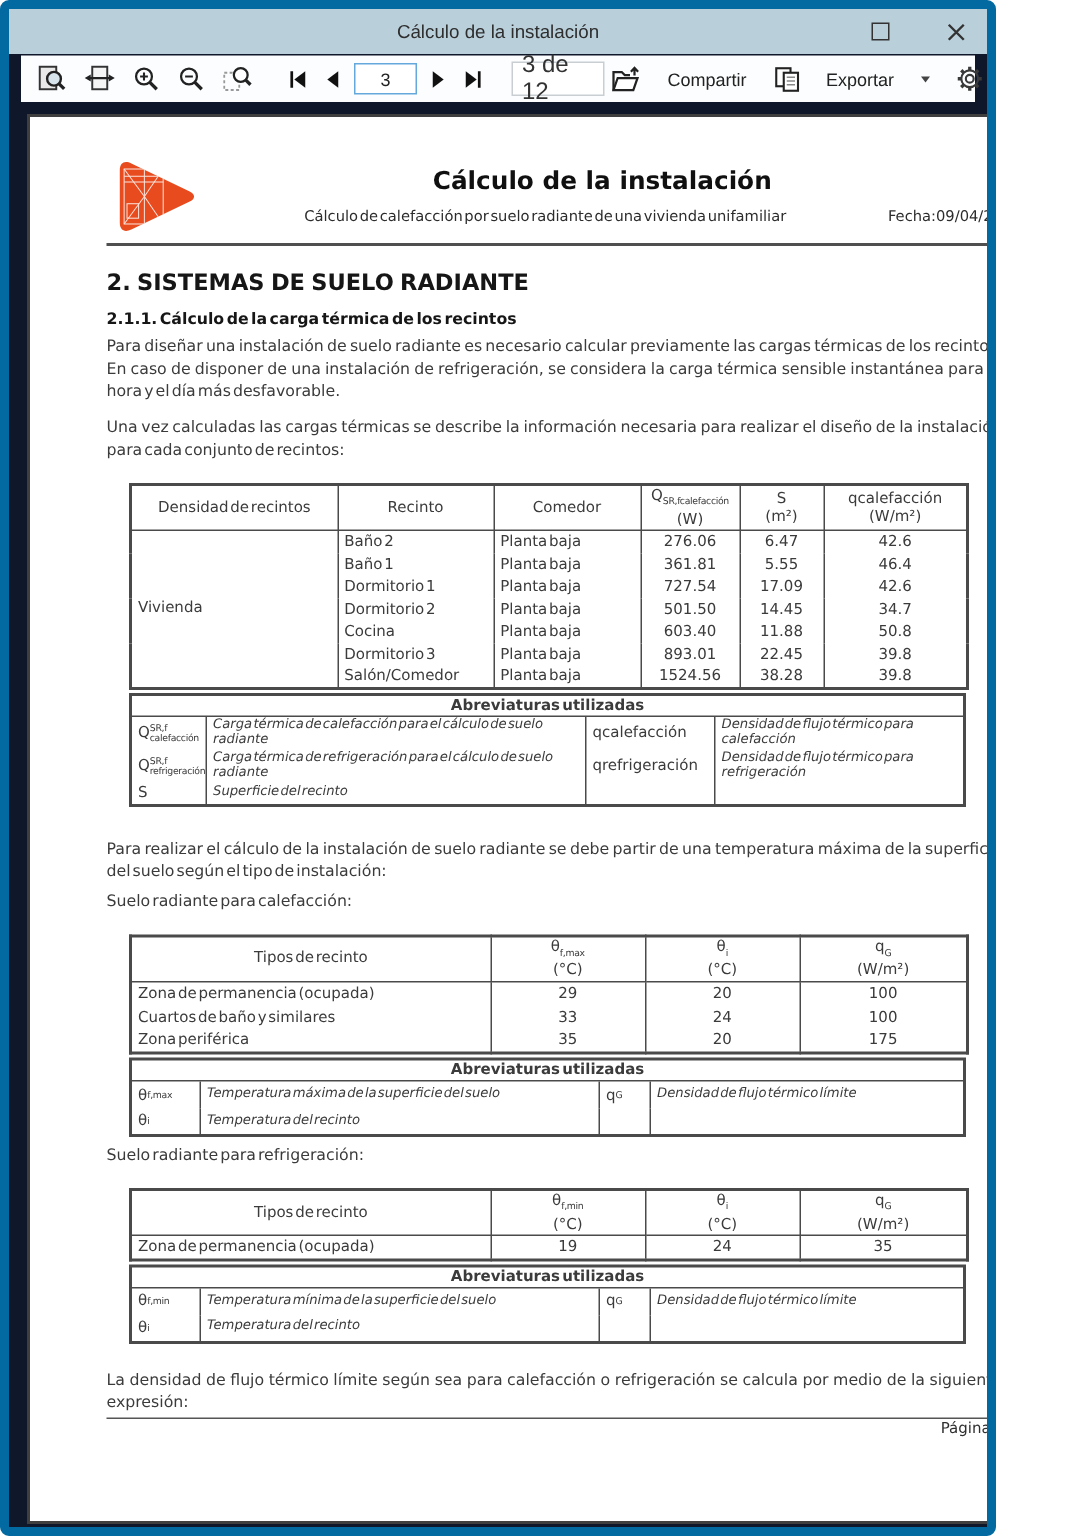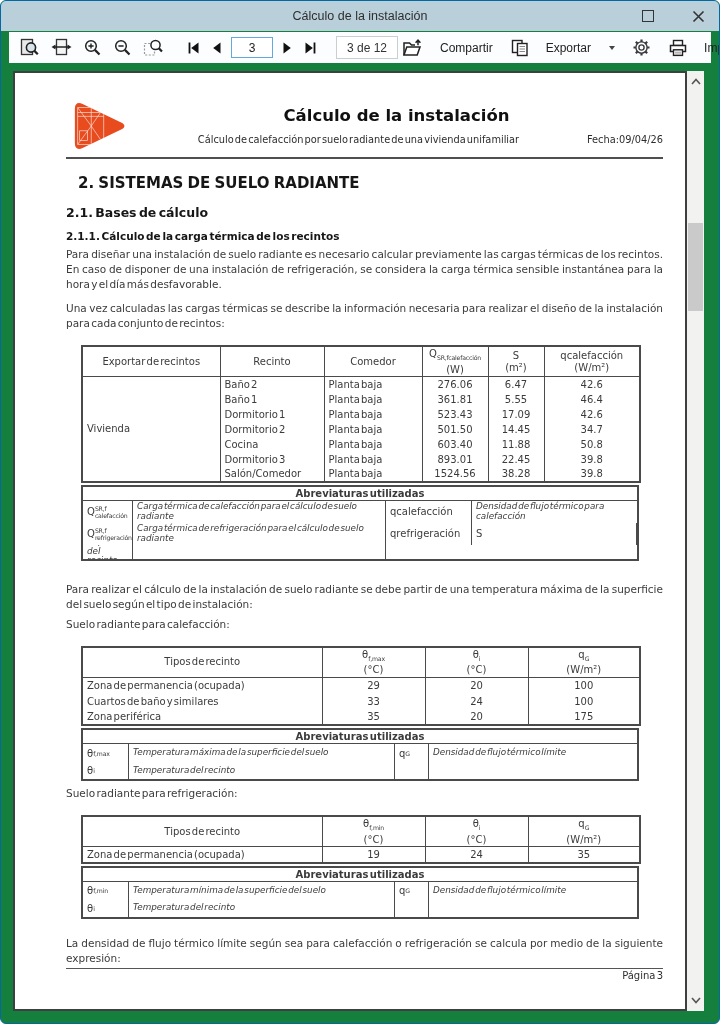--- a/index.html
+++ b/index.html
@@ -1,54 +1,54 @@
 <!DOCTYPE html>
 <html><head>
 <meta charset="utf-8">
 <style>
   html,body{margin:0;padding:0;background:#ffffff;font-family:"Liberation Sans",sans-serif;}
   *{box-sizing:border-box;}
-  .window{position:relative;width:720px;height:1024px;background:#15803d;border:1px solid #0369a1;border-radius:6px;overflow:hidden;}
+  .window{position:relative;width:664px;height:1024px;background:#0f172a;border:6px solid #0369a1;border-radius:6px;overflow:hidden;}
 
   
   .titlebar{position:absolute;top:0;left:0;right:0;height:30px;background:#b9cfda;}
   .titlebar .title{position:absolute;left:0;right:0;top:0;height:30px;display:flex;align-items:center;justify-content:center;font-size:12.5px;color:#2e2e2e;}
   .winbtns{position:absolute;right:14px;top:0;height:30px;display:flex;align-items:center;gap:38px;}
   .btn-max{width:12px;height:12px;border:1.7px solid #333;background:transparent;}
   .btn-close svg{display:block;}
 
   
   .toolbar{position:absolute;left:8px;right:8px;top:31px;height:31px;background:#fbfdfe;display:flex;align-items:center;padding:0 6px;}
   .tbtn{display:flex;align-items:center;gap:16px;padding:2px 4px;font-size:12px;color:#222;text-align:right;}
   .tbtn svg{display:block;}
   .zoomgrp{display:flex;align-items:center;gap:3px;}
   .navgrp{display:flex;align-items:center;gap:2px;margin-left:14px;}
   .pageinput{width:42px;height:21px;border:1px solid #64a8dc;background:#fff;text-align:center;font-size:12px;color:#222;margin:0 3px;font-family:"Liberation Sans",sans-serif;}
-  .indicator{min-width:62px;height:23px;border:1px solid #c9ced2;background:#fff;display:flex;align-items:center;justify-content:center;font-size:12px;color:#333;margin-left:14px;padding:0 6px;}
+  .indicator{min-width:62px;height:23px;border:1px solid #c9ced2;background:#fff;display:flex;align-items:center;justify-content:center;font-size:16px;color:#333;margin-left:14px;padding:0 6px;}
   .rightgrp{margin-left:auto;display:flex;align-items:center;gap:9px;}
   .caret{width:0;height:0;border-left:3.5px solid transparent;border-right:3.5px solid transparent;border-top:4.5px solid #444;margin-left:2px;}
 
   
   .viewport{position:absolute;left:12px;top:70px;width:674px;height:940px;background:#fff;border:2px solid #3f3f3f;overflow:hidden;}
   .vscroll{position:absolute;left:686px;top:70px;width:17px;height:940px;background:#f2f2f0;}
   .varrow{position:absolute;left:0;width:17px;height:15px;display:flex;align-items:center;justify-content:center;}
   .varrow.up{top:3px;}
   .varrow.down{bottom:3px;}
   .vthumb{position:absolute;left:1px;width:15px;top:152px;height:88px;background:#cacaca;}
 
   
   .page{height:100%;padding:26px 22px 0 51px;color:#3b3b3b;font-size:10.5px;word-spacing:-2px;font-family:"DejaVu Sans",sans-serif;}
   .doc-header{display:flex;border-bottom:2px solid #4f4f4f;padding-bottom:4px;}
   .logo{width:64px;height:54px;flex:none;}
   .hmid{flex:1;display:flex;flex-direction:column;min-width:0;}
   .doc-title{text-align:center;font-size:16.5px;font-weight:bold;color:#101010;margin-top:7px;word-spacing:0;}
   .subrow{display:flex;align-items:flex-end;margin-top:9px;}
   .subtitle{flex:1;text-align:center;font-size:9.8px;color:#2c2c2c;}
   .datebox{font-size:9.8px;color:#2c2c2c;white-space:nowrap;}
-  h1.d{font-size:15px;font-weight:bold;color:#161616;margin:15px 12px 0;word-spacing:-1px;}
+  h1.d{font-size:15px;font-weight:bold;color:#161616;margin:15px 0 0;word-spacing:-1px;}
   h2.d{font-size:12.5px;font-weight:bold;color:#161616;margin:13px 0 0;}
   h3.d{font-size:10.5px;font-weight:bold;color:#161616;margin:10px 0 0;}
   p.d{margin:5px 0 0;text-align:justify;line-height:15px;}
   .plabel{margin-top:17px;}
 
   table.doc{border-collapse:collapse;table-layout:fixed;width:558px;margin:14px 0 0 15px;font-size:10px;border:2px solid #4a4a4a;color:#3b3b3b;}
   table.doc th{border:1px solid #4a4a4a;font-weight:normal;padding:1px 2px;line-height:11.5px;height:27px;text-align:center;vertical-align:middle;}
   table.doc td{border-left:1px solid #4a4a4a;border-right:1px solid #4a4a4a;border-top:none;border-bottom:none;padding:0 4px;height:15px;line-height:13px;vertical-align:middle;}
   table.t2 td,table.t3 td{height:16px;}
   td.num{text-align:center;}
@@ -259,37 +259,36 @@
           <div class="subrow">
             <div class="subtitle">Cálculo de calefacción por suelo radiante de una vivienda unifamiliar</div>
             <div class="datebox">
               <span>Fecha:</span><span>09/04/26</span>
             </div>
           </div>
         </div>
       </div>
 
       <h1 class="d">2. SISTEMAS DE SUELO RADIANTE</h1>
-      <h2 class="d">2.1. Bases de cálculo</h2>
       <h3 class="d">2.1.1. Cálculo de la carga térmica de los recintos</h3>
       <p class="d">Para diseñar una instalación de suelo radiante es necesario calcular previamente las cargas térmicas de los recintos. En caso de disponer de una instalación de refrigeración, se considera la carga térmica sensible instantánea para la hora y el día más desfavorable.</p>
       <p class="d" style="margin-top:9px">Una vez calculadas las cargas térmicas se describe la información necesaria para realizar el diseño de la instalación para cada conjunto de recintos:</p>
 
       <table class="doc t1">
         <colgroup>
             <col style="width:138px">
             <col style="width:104px">
             <col style="width:98px">
             <col style="width:66px">
             <col style="width:56px">
             <col style="width:96px">
           </colgroup>
         <thead>
           <tr>
-            <th><span>Exportar de recintos</span></th>
+            <th><span>Densidad de recintos</span></th>
             <th><span>Recinto</span></th>
             <th><span>Comedor</span></th>
             <th><span>Q</span><sub class="s">SR,f calefacción</sub><span class="unit">(W)</span></th>
             <th><span>S</span><span class="unit">(m²)</span></th>
             <th><span>qcalefacción</span><span class="unit">(W/m²)</span></th>
           </tr>
         </thead>
         <tbody>
           <tr>
             <td class="group" rowspan="7">Vivienda</td>
@@ -302,21 +301,21 @@
           <tr>
               <td>Baño 1</td>
               <td>Planta baja</td>
               <td class="num">361.81</td>
               <td class="num">5.55</td>
               <td class="num">46.4</td>
             </tr>
           <tr>
               <td>Dormitorio 1</td>
               <td>Planta baja</td>
-              <td class="num">523.43</td>
+              <td class="num">727.54</td>
               <td class="num">17.09</td>
               <td class="num">42.6</td>
             </tr>
           <tr>
               <td>Dormitorio 2</td>
               <td>Planta baja</td>
               <td class="num">501.50</td>
               <td class="num">14.45</td>
               <td class="num">34.7</td>
             </tr>
@@ -354,20 +353,21 @@
           <div class="ac br it">Carga térmica de calefacción para el cálculo de suelo radiante</div>
           <div class="ac br">qcalefacción</div>
           <div class="ac it">Densidad de flujo térmico para calefacción</div>
 
           <div class="ac br">
               <span>Q</span>
               <sub class="s">SR,f refrigeración</sub>
             </div>
           <div class="ac br it">Carga térmica de refrigeración para el cálculo de suelo radiante</div>
           <div class="ac br">qrefrigeración</div>
+          <div class="ac it">Densidad de flujo térmico para refrigeración</div>
 
           <div class="ac br">
               <span>S</span>
             </div>
           <div class="ac br it">Superficie del recinto</div>
           <div class="ac br"></div>
           <div class="ac"></div>
         </div>
       </div>
 

